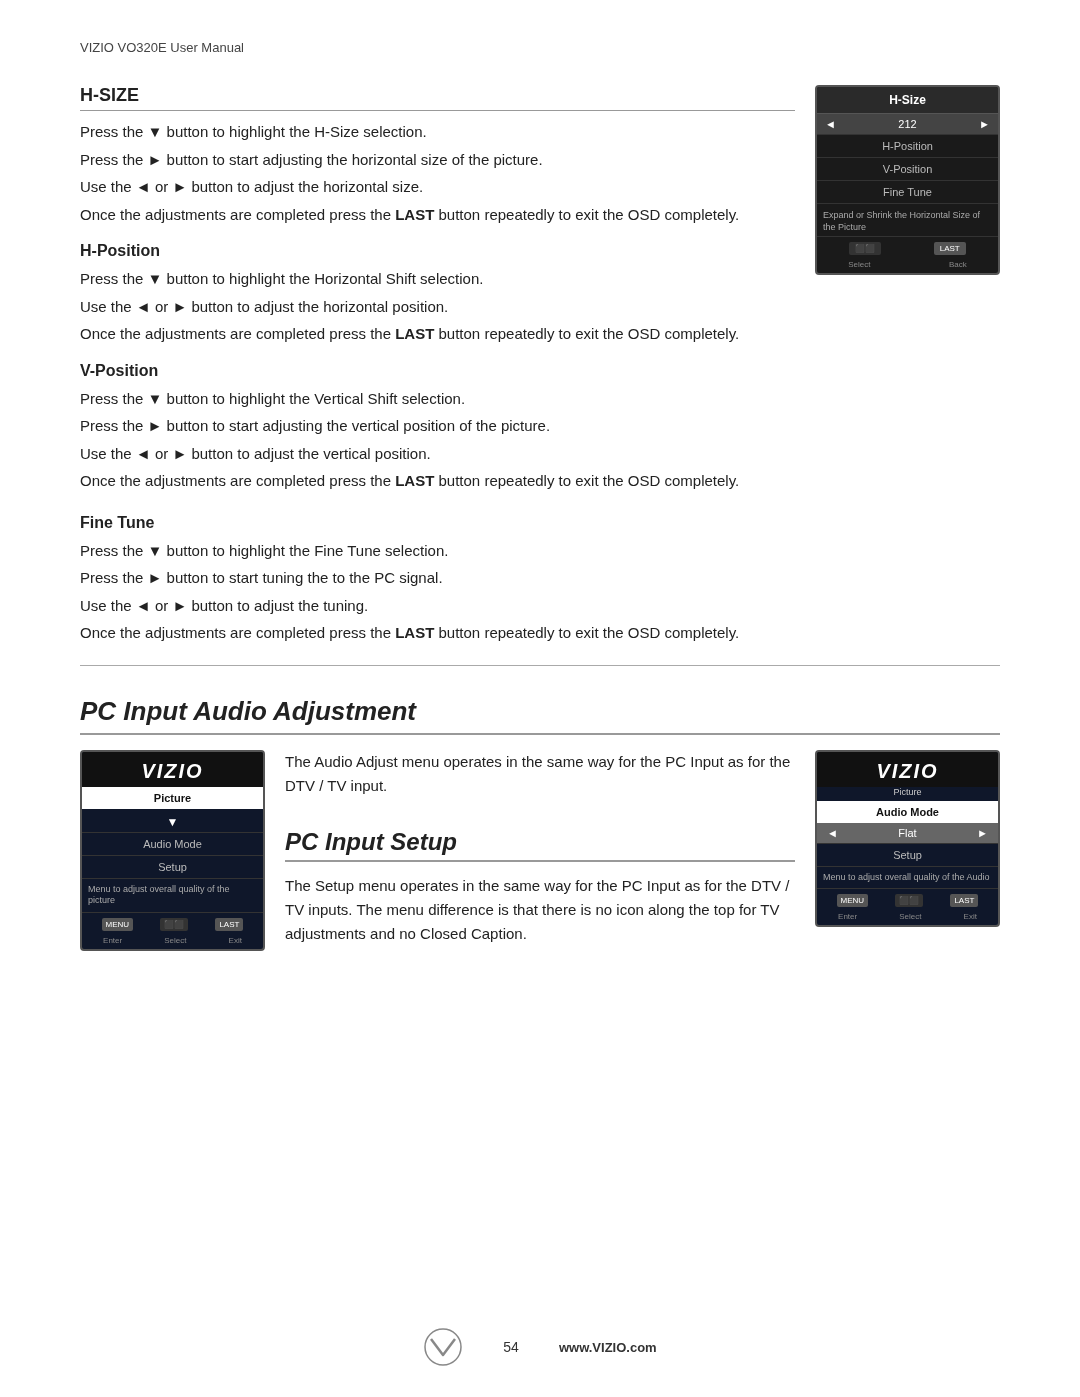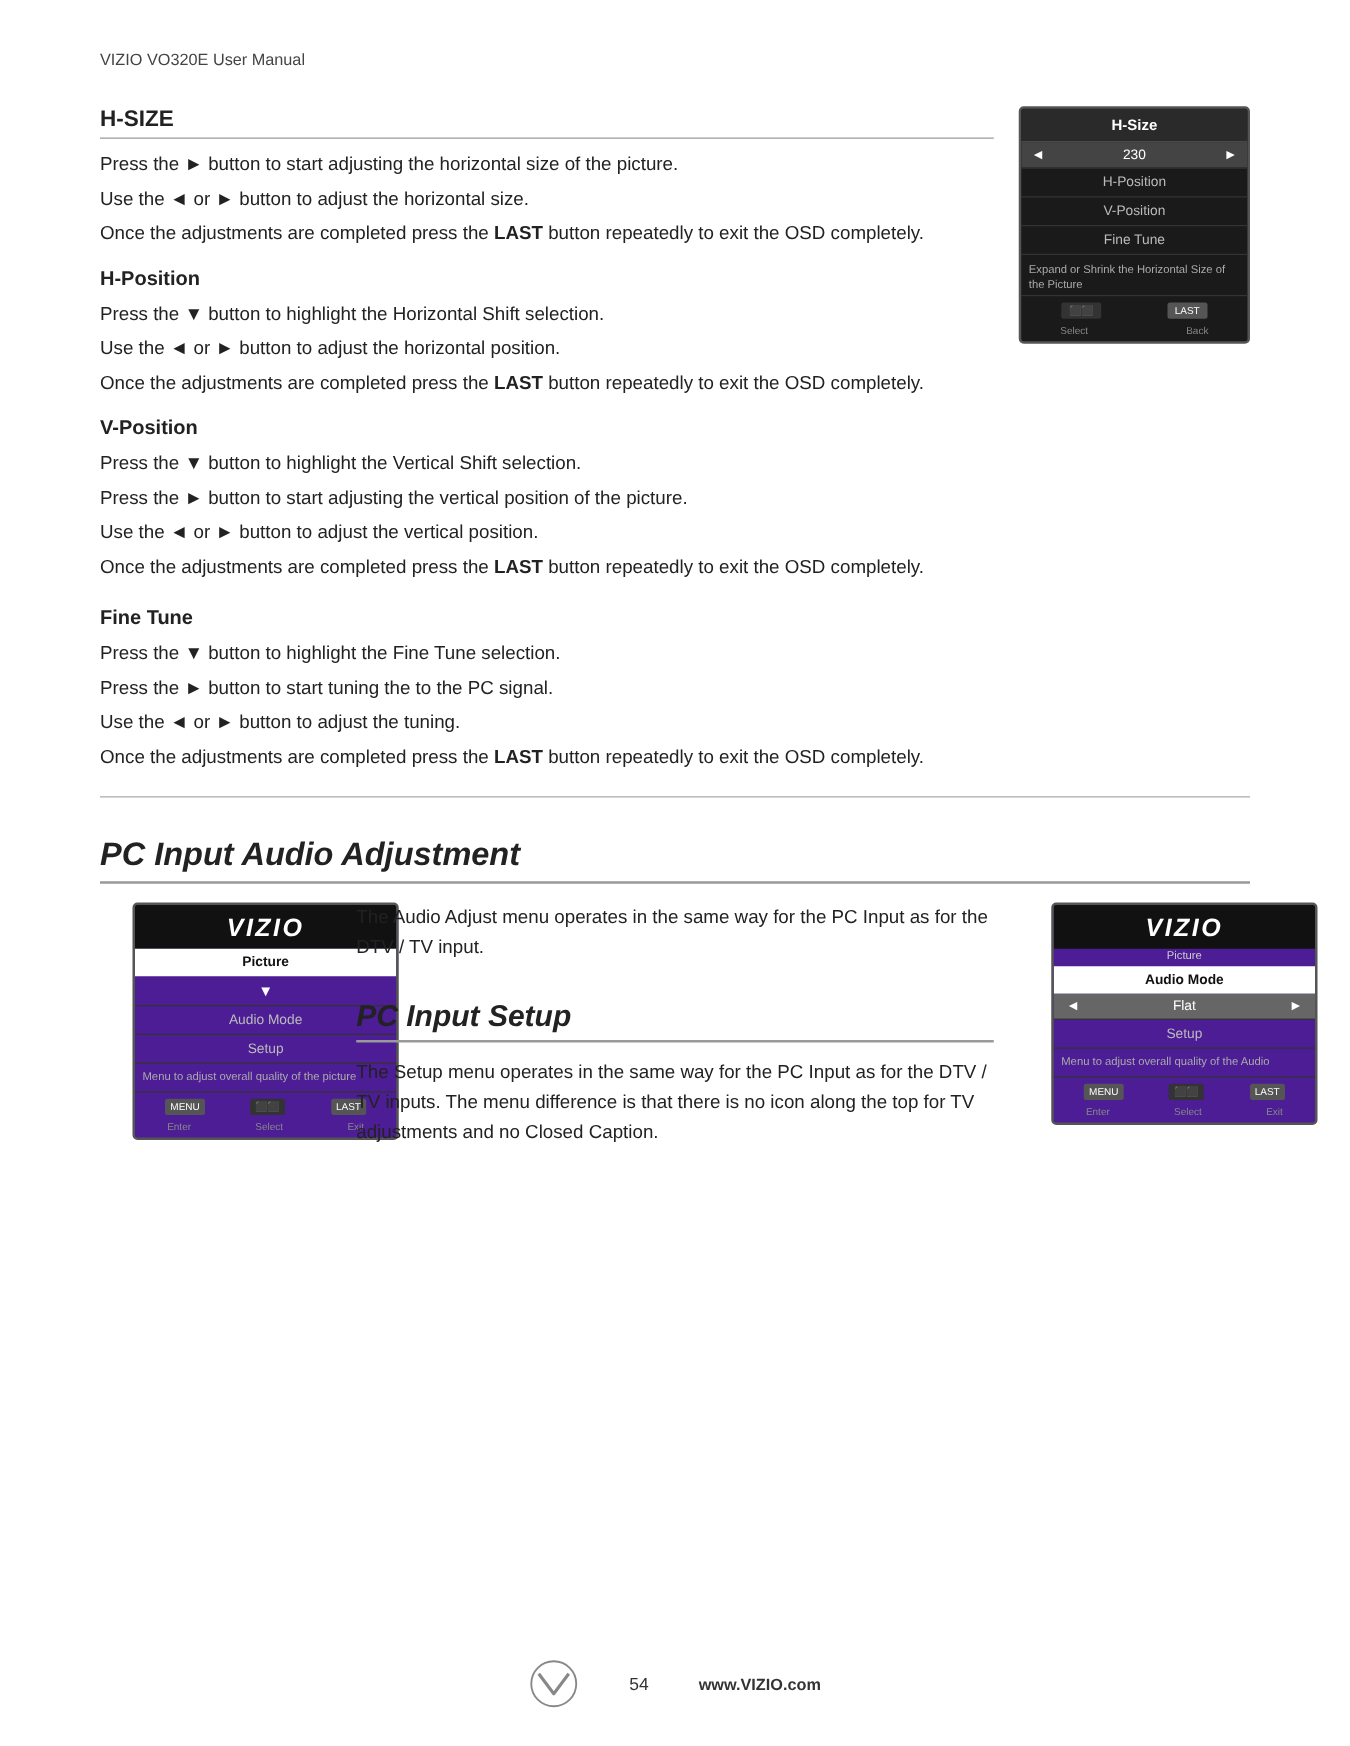--- a/index.html
+++ b/index.html
@@ -130,26 +130,25 @@
     }
     .pc-text-left {
       flex: 1;
     }
     .vizio-osd-large {
       width: 185px;
       flex-shrink: 0;
     }
     
     .vizio-screen {
-      background: #4c1d95;
+      background: #0f172a;
       border: 2px solid #555;
       border-radius: 4px;
       overflow: hidden;
-      width: 213px;
-      margin-left: 26px;
+      width: 185px;
     }
     .vizio-logo {
       text-align: center;
       padding: 8px 4px 4px 4px;
       font-size: 20px;
       font-weight: bold;
       color: #fff;
       font-style: italic;
       letter-spacing: 2px;
       background: #111;
@@ -256,20 +255,21 @@
 <div class="page-wrapper">
 
   <div>
     <p class="header-text">VIZIO VO320E User Manual</p>
   </div>
 
   <div class="section-with-image">
     <div class="text-content">
       <div class="section-title">H-SIZE</div>
       <div class="section-body">
+        <p>Press the ▼ button to highlight the H-Size selection.</p>
         <p>Press the ► button to start adjusting the horizontal size of the picture.</p>
         <p>Use the ◄ or ► button to adjust the horizontal size.</p>
         <p>
           <span>Once the adjustments are completed press the </span><b>LAST</b><span> button repeatedly to exit the OSD completely.</span>
         </p>
       </div>
 
       <div class="section-title-bold">H-Position</div>
       <div class="section-body">
         <p>Press the ▼ button to highlight the Horizontal Shift selection.</p>
@@ -290,21 +290,21 @@
       </div>
     </div>
 
     <div class="osd-image">
       <div class="osd-screen">
         <div class="osd-title-bar">
           <span>H-Size</span>
         </div>
         <div class="osd-active-row">
           <span>◄</span>
-          <span>230</span>
+          <span>212</span>
           <span>►</span>
         </div>
         <div class="osd-row">
           <span>H-Position</span>
         </div>
         <div class="osd-row">
           <span>V-Position</span>
         </div>
         <div class="osd-row">
           <span>Fine Tune</span>

